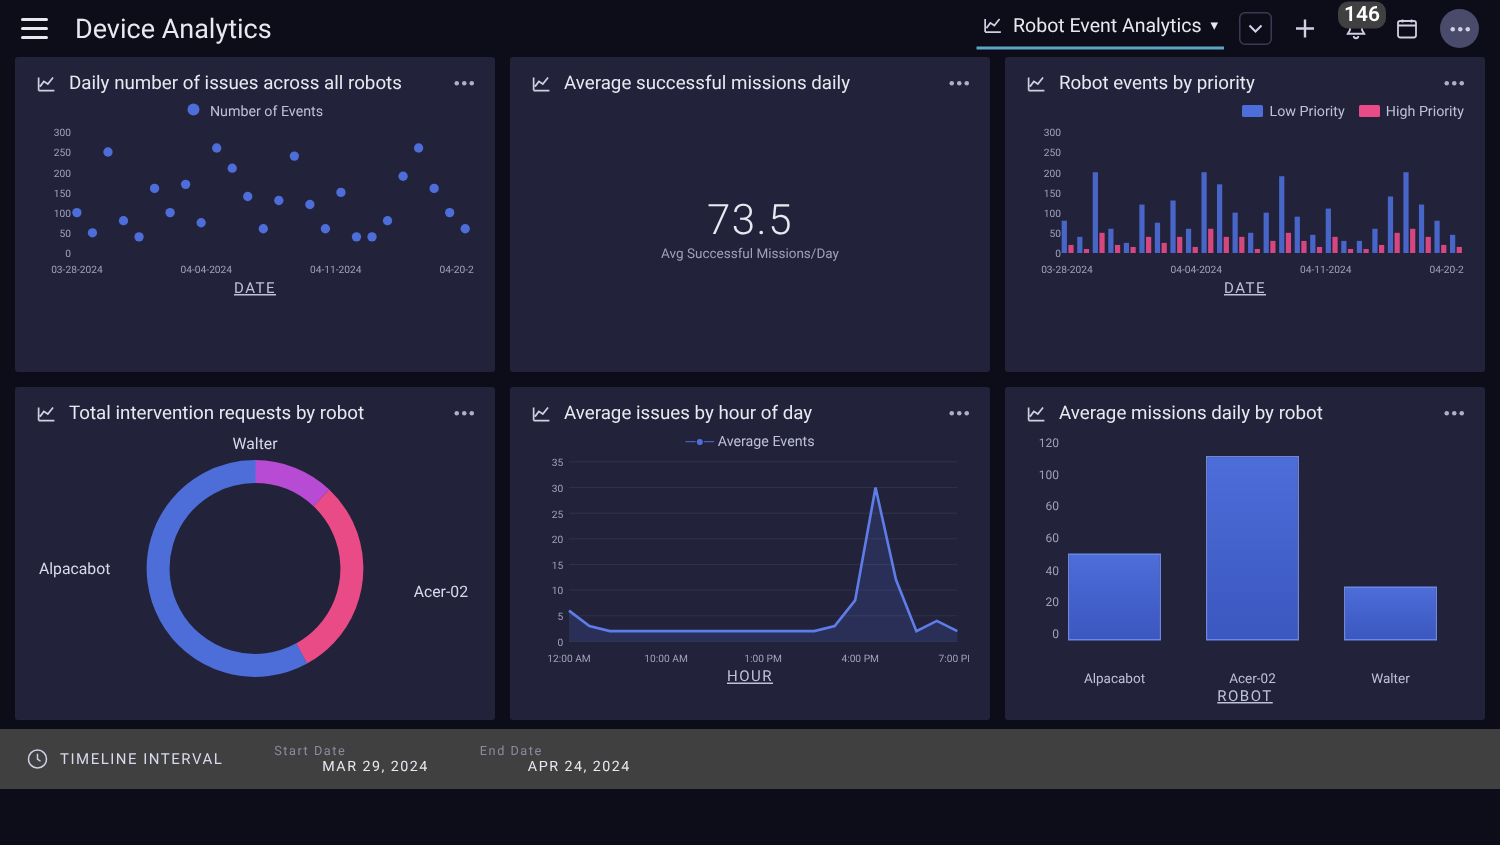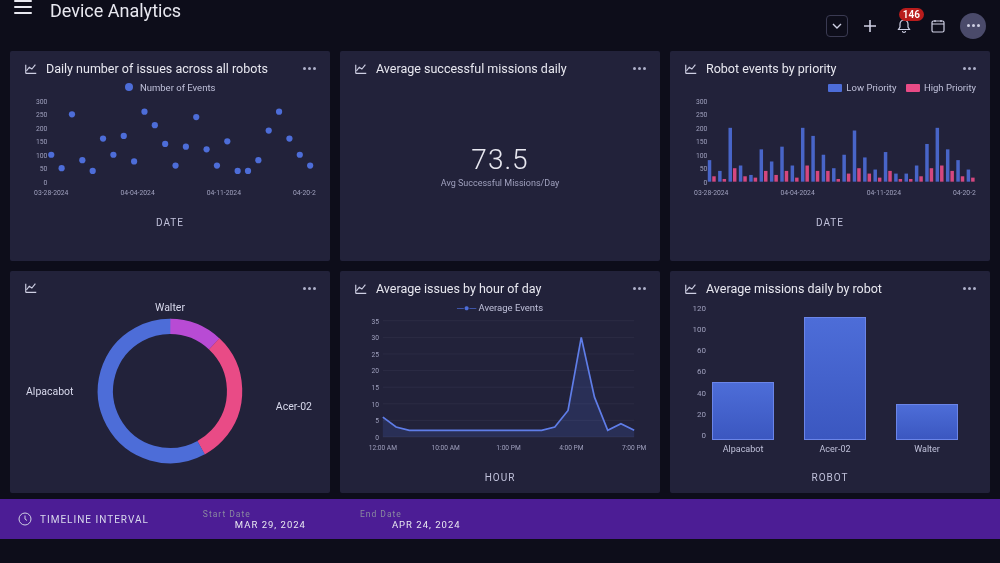--- a/index.html
+++ b/index.html
@@ -5,40 +5,40 @@
 * { margin: 0; padding: 0; box-sizing: border-box; }
 body {
   width: 1000px; height: 563px;
   background: #0d0d1a;
   font-family: -apple-system, "Segoe UI", Roboto, sans-serif;
   color: #e8e8f0;
   overflow: hidden;
 }
 
 .topbar {
-  height: 51px;
-  display: flex; 
+  height: 38px;
+  display: flex; align-items: center;
   padding: 0 14px;
   background: #0d0d1a;
 }
 .hamburger { width: 18px; height: 14px; display:flex; flex-direction:column; justify-content:space-between; cursor:pointer; }
 .hamburger span { height: 2px; background:#e8e8f0; border-radius:1px; }
 .page-title { font-size: 18px; font-weight: 400; margin-left: 18px; }
 .topbar-right { margin-left:auto; display:flex; align-items:center; gap:10px; }
 .view-selector {
   display:flex; align-items:center; gap:6px;
   padding: 4px 4px 6px 4px;
   border-bottom: 2px solid #5fa3c7;
   font-size: 13px;
   cursor:pointer;
 }
 .chevbox { width:22px; height:22px; border:1px solid #3a3a52; border-radius:4px; display:flex; align-items:center; justify-content:center; cursor:pointer; }
 .iconbtn { width:24px; height:24px; display:flex; align-items:center; justify-content:center; cursor:pointer; color:#cfd0e4; }
 .badge-wrap { position:relative; }
-.badge { position:absolute; top:-6px; right:-8px; background:#b91c1c; color:#fff; font-size:10px; padding:1px 4px; border-radius:7px; font-weight:600; }
+.badge { position:absolute; top:-6px; right:-8px; background:#404040; color:#fff; font-size:14px; padding:1px 4px; border-radius:7px; font-weight:600; }
 .morebtn { width:26px; height:26px; border-radius:50%; background:#4a4a6a; display:flex; align-items:center; justify-content:center; cursor:pointer; }
 .dots { display:flex; gap:2px; }
 .dots i { width:3px; height:3px; border-radius:50%; background:#cfd0e4; display:block; }
 
 
 .grid {
   display:grid;
   grid-template-columns: repeat(3, 1fr);
   grid-template-rows: 210px 222px;
   gap: 10px;
@@ -52,21 +52,21 @@
   position:relative;
 }
 .panel-head { display:flex; align-items:center; gap:8px; margin-bottom:4px; }
 .panel-title { font-size: 12.5px; font-weight:400; }
 .panel-menu { margin-left:auto; cursor:pointer; }
 .panel-menu .dots i { background:#aeb0c9; }
 
 
 .legend { text-align:center; font-size:9.5px; color:#bfc0d9; margin:2px 0 4px; }
 .legend .swatch { display:inline-block; width:14px; height:8px; border-radius:1px; margin:0 4px -1px 0; }
-.axis-label { text-align:center; font-size:10px; letter-spacing:1px; color:#c0c1da; margin-top:18px; }
+.axis-label { text-align:center; font-size:10px; letter-spacing:1px; color:#c0c1da; margin-top:1px;text-decoration:underline; }
 
 svg { display:block; }
 
 .kpi-wrap { flex:1; display:flex; flex-direction:column; align-items:center; justify-content:center; }
 .kpi-val { font-size: 28px; font-weight:300; letter-spacing:1px; }
 .kpi-sub { font-size: 9px; color:#9fa0bd; margin-top:2px; }
 
 
 .donut-wrap { position:relative; flex:1; display:flex; align-items:center; justify-content:center; }
 .donut-label { position:absolute; font-size:10.5px; color:#d8d9ec; }
@@ -75,43 +75,50 @@
 .barchart { flex:1; display:flex; align-items:stretch; }
 .bars-area { flex:1; display:flex; align-items:flex-end; gap:30px; padding:6px 18px 0 28px; height:140px; position:relative; }
 .bars-area .bar { flex:1; background:linear-gradient(#4d6dd8,#3b57c0); border:1px solid #6b85e8; }
 .bars-xlabels { display:flex; gap:30px; padding:4px 18px 0 28px; }
 .bars-xlabels span { flex:1; text-align:center; font-size:9px; color:#bfc0d9; }
 .yticks { position:absolute; left:0; top:0; bottom:0; width:24px; display:flex; flex-direction:column; justify-content:space-between; font-size:8px; color:#9fa0bd; text-align:right; padding:4px 2px 0 0;}
 
 
 .timeline {
   height: 40px;
-  background:#4c1d95;
+  background:#404040;
   display:flex; align-items:center;
   padding: 0 18px;
-  gap: 54px;
+  gap: 34px;
   font-size: 9px; letter-spacing:1px;
 }
 .tl-title { display:flex; align-items:center; gap:8px; color:#d8d9ec; font-size:10px; }
 .tl-field .label { color:#8a8aa0; font-size:8.5px; }
 .tl-field .val { color:#e8e8f0; font-size:9.5px;margin-left:32px; }
 
 .chart-icon-svg { width:14px; height:14px; }
 </style>
 </head>
 <body>
 
 <div class="topbar">
   <div class="hamburger">
     <span></span>
       <span></span>
       <span></span>
   </div>
   <div class="page-title">Device Analytics</div>
   <div class="topbar-right">
+    <div class="view-selector">
+      <svg class="chart-icon-svg" viewBox="0 0 16 16">
+          <path d="M2 13h12M2 3v10M3 10l3-4 3 2 4-5" stroke="#cfd0e4" stroke-width="1.3" fill="none"></path>
+        </svg>
+      <span>Robot Event Analytics</span>
+      <span style="font-size:10px;">▾</span>
+    </div>
     <div class="chevbox">
       <svg width="10" height="10" viewBox="0 0 10 10">
           <path d="M1 3l4 4 4-4" stroke="#cfd0e4" stroke-width="1.4" fill="none"></path>
         </svg>
     </div>
     <div class="iconbtn">
       <svg width="14" height="14" viewBox="0 0 14 14">
           <path d="M7 1v12M1 7h12" stroke="#cfd0e4" stroke-width="1.6"></path>
         </svg>
     </div>
@@ -304,20 +311,21 @@
         <rect x="295" y="82.85" width="3.58076923076923" height="4.15" fill="#e94b86" opacity="0.9"></rect>
       </svg>
     <div class="axis-label">DATE</div>
   </div>
 
   <div class="panel">
     <div class="panel-head">
       <svg class="chart-icon-svg" viewBox="0 0 16 16">
           <path d="M2 13h12M2 3v10M3 10l3-4 3 2 4-5" stroke="#cfd0e4" stroke-width="1.3" fill="none"></path>
         </svg>
+      <span class="panel-title">Total intervention requests by robot</span>
       <div class="panel-menu">
           <div class="dots">
             <i></i>
             <i></i>
             <i></i>
           </div>
         </div>
     </div>
     <div class="donut-wrap">
       <svg id="svg-donut" width="170" height="170" viewBox="0 0 100 100">

